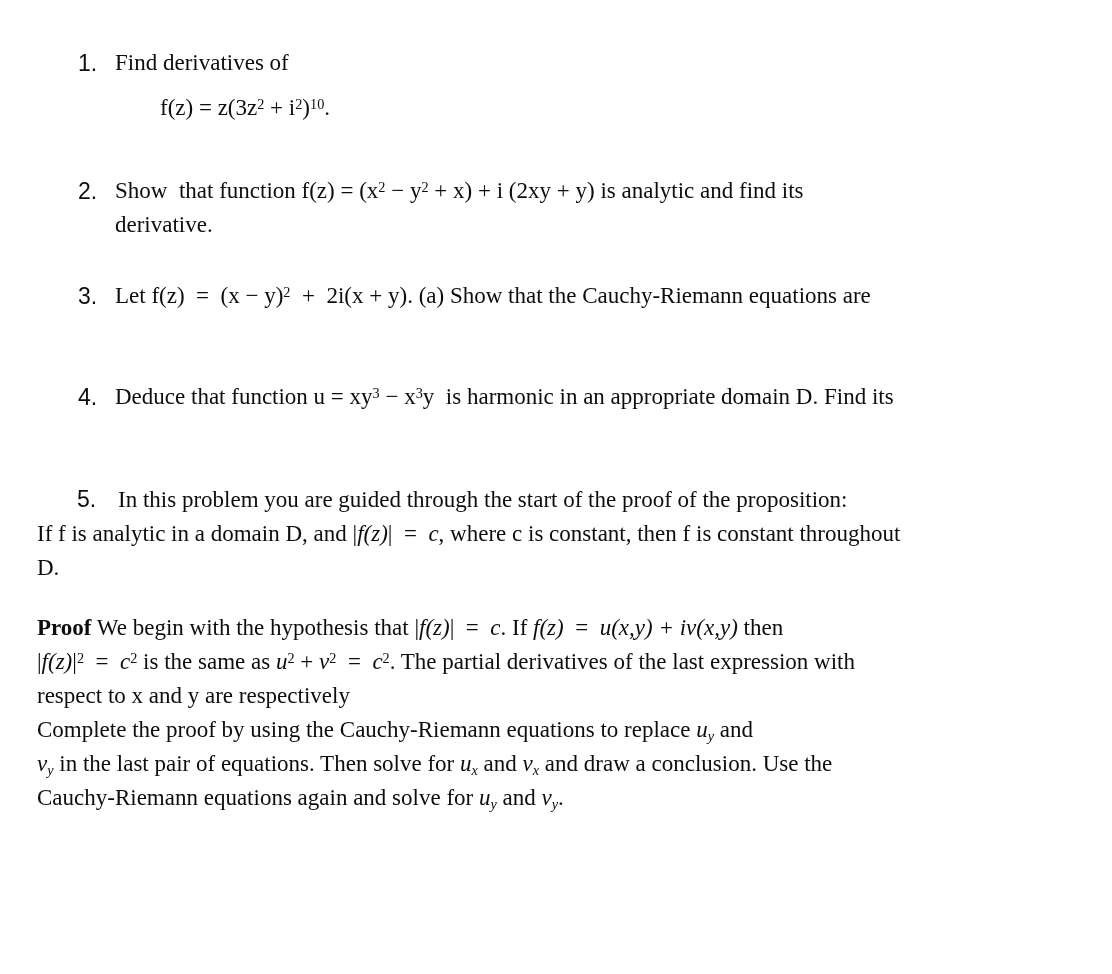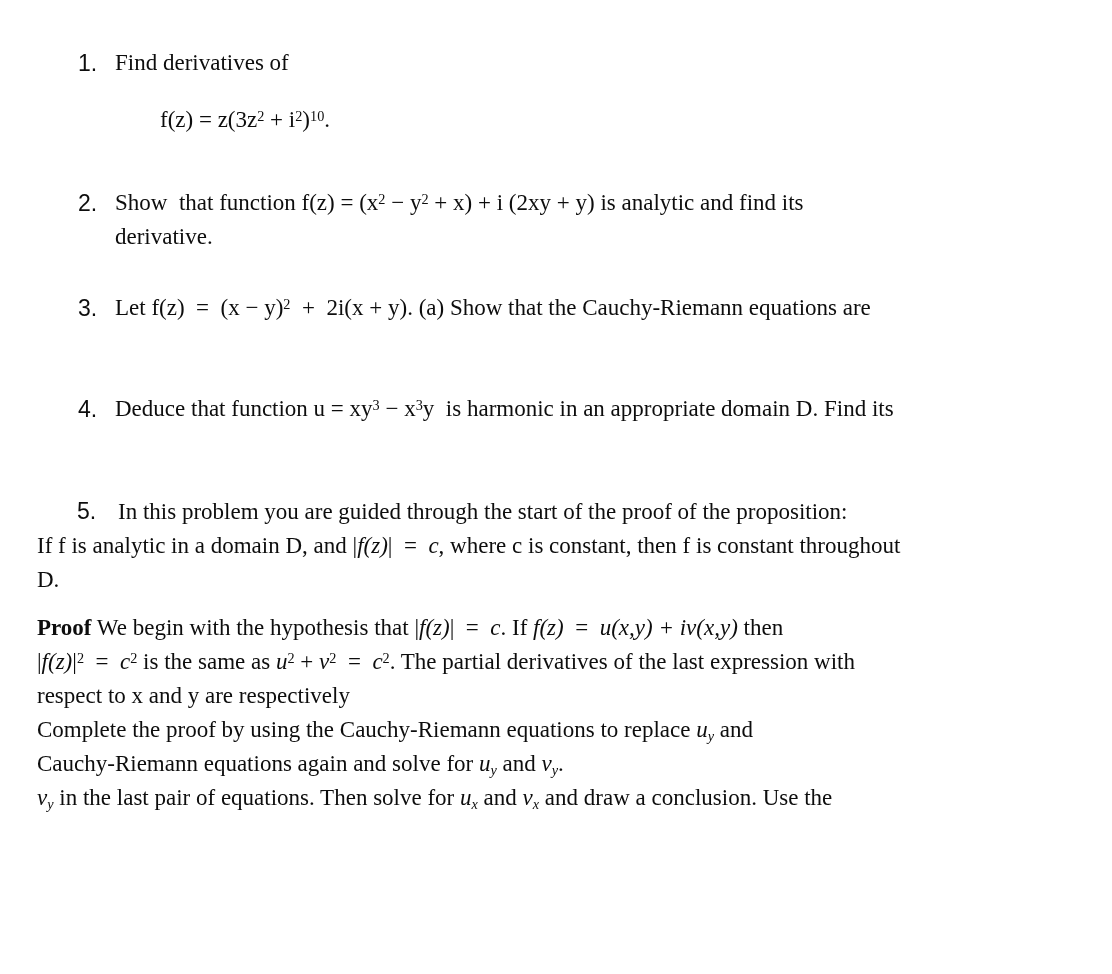--- a/index.html
+++ b/index.html
@@ -20,34 +20,34 @@
   sub { font-size: 0.62em; line-height: 0; position: relative; top: 0.28em; vertical-align: baseline; }
 
   
   .problems { margin-left: 78px; margin-right: 40px; }
   .item { display: flex; }
   .num {
     flex: none; width: 37px;
     font-family: "Liberation Sans", sans-serif;
   }
   .content { flex: 1; }
-  .formula { margin-top: 23px; padding-left: 45px; }
+  .formula { margin-top: 11px; padding-left: 45px; }
   .item-2 { margin-top: 49px; }
   .item-3 { margin-top: 37px; }
   .item-4 { margin-top: 67px; }
 
   
   .lower { margin-left: 37px; margin-right: 28px; }
   .p5 { margin-top: 68px; }
   .p5-first { padding-left: 40px; }
   .p5num {
     display: inline-block; width: 41px;
     font-family: "Liberation Sans", sans-serif;
   }
-  .proof { margin-top: 14px; }
+  .proof { margin-top: 26px; }
   .equation { padding-left: 71px; }
 </style>
 </head>
 <body>
 
 <div class="page">
 
   <div class="problems">
 
     <div class="item item-1">
@@ -88,19 +88,19 @@
       <div class="line p5-first"><span class="p5num">5.</span><span><span>In this problem you are guided through the start of the proof of the proposition:</span></span></div>
       <div class="line"><span>If f is analytic in a domain D, and |</span><span class="it">f(z)</span><span>|  =  </span><span class="it">c</span><span>, where c is constant, then f is constant throughout</span></div>
       <div class="line"><span>D.</span></div>
     </div>
 
     <div class="proof">
       <div class="line"><span class="bf">Proof</span><span> We begin with the hypothesis that |</span><span class="it">f(z)</span><span>|  =  </span><span class="it">c</span><span>. If </span><span class="it">f(z)</span><span>  =  </span><span class="it">u(x,y) + iv(x,y)</span><span> then</span></div>
       <div class="line"><span>|</span><span class="it">f(z)</span><span>|</span><sup>2</sup><span>  =  </span><span class="it">c</span><sup>2</sup><span> is the same as </span><span class="it">u</span><sup>2</sup><span> + </span><span class="it">v</span><sup>2</sup><span>  =  </span><span class="it">c</span><sup>2</sup><span>. The partial derivatives of the last expression with</span></div>
       <div class="line"><span>respect to x and y are respectively</span></div>
       <div class="line"><span>Complete the proof by using the Cauchy-Riemann equations to replace </span><span class="it">u</span><sub class="it">y</sub><span> and</span></div>
+      <div class="line"><span class="it">v</span><sub class="it">y</sub><span> in the last pair of equations. Then solve for </span><span class="it">u</span><sub class="it">x</sub><span> and </span><span class="it">v</span><sub class="it">x</sub><span> and draw a conclusion. Use the</span></div>
       <div class="line"><span>Cauchy-Riemann equations again and solve for </span><span class="it">u</span><sub class="it">y</sub><span> and </span><span class="it">v</span><sub class="it">y</sub><span>.</span></div>
-      <div class="line"><span class="it">v</span><sub class="it">y</sub><span> in the last pair of equations. Then solve for </span><span class="it">u</span><sub class="it">x</sub><span> and </span><span class="it">v</span><sub class="it">x</sub><span> and draw a conclusion. Use the</span></div>
     </div>
 
   </div>
 
 </div>
 
 </body></html>

